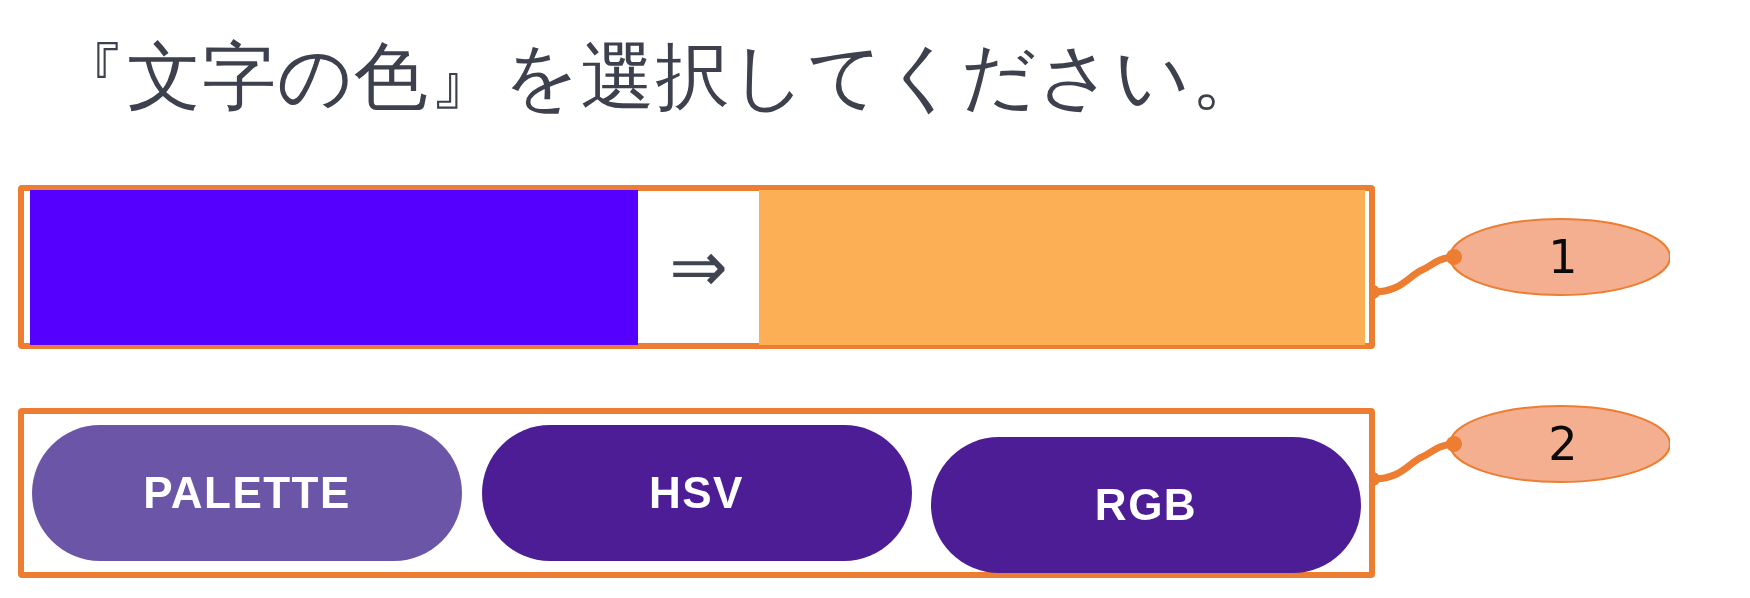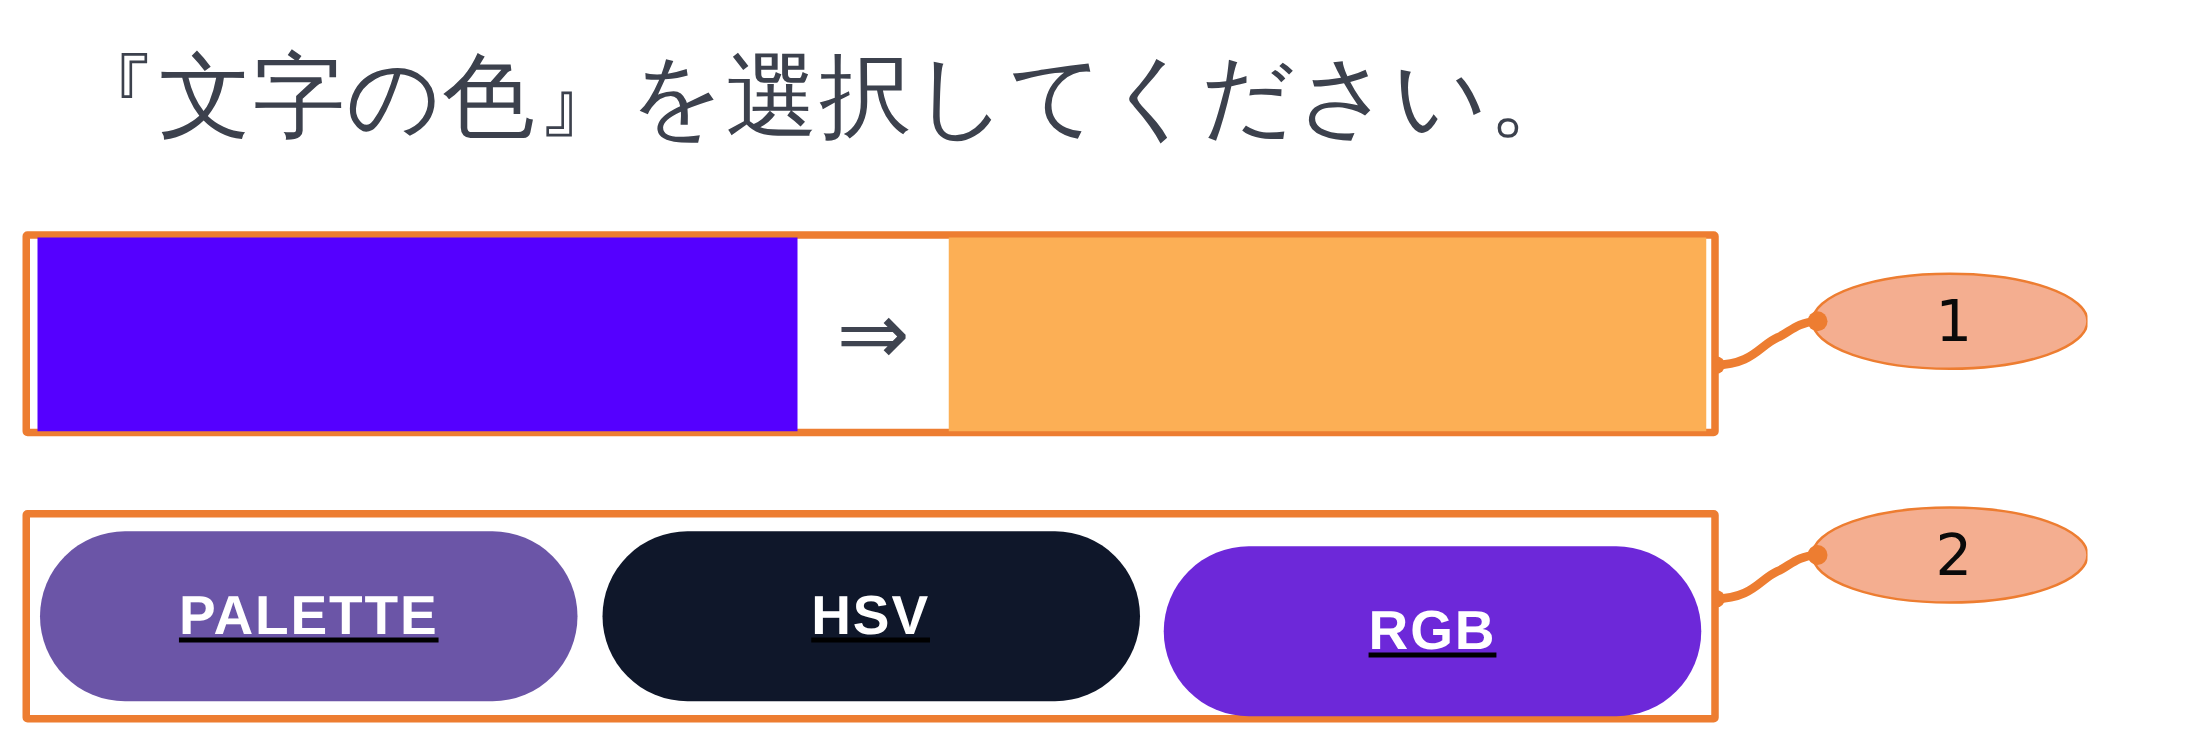--- a/index.html
+++ b/index.html
@@ -91,21 +91,20 @@
     position: absolute;
     left: 18px;
     top: 408px;
     width: 1357px;
     height: 170px;
     box-sizing: border-box;
     display: flex;
     align-items: center;
     justify-content: space-between;
     padding: 0 14px;
-    text-decoration: underline;
   }
   .mode-btn {
     flex: 0 0 auto;
     width: 430px;
     height: 136px;
     border: none;
     border-radius: 68px;
     background: #6b55a7;
     color: #ffffff;
     font-family: "Liberation Sans", sans-serif;
@@ -156,22 +155,22 @@
 <div id="preview-row">
   <div class="swatch" id="swatch-current" style="background: rgb(85, 0, 255);"></div>
   <div id="arrow-glyph">⇒</div>
   <div class="swatch" id="swatch-new" style="background: rgb(252, 175, 85);"></div>
 </div>
 
 <div class="annot-frame" id="frame-modes" style="border-color: rgb(237, 125, 49);"></div>
 
 <div id="mode-buttons">
   <button class="mode-btn" style="background: rgb(107, 85, 167);">PALETTE</button>
-  <button class="mode-btn" style="background: #0f172a;">HSV</button>
-  <button class="mode-btn" style="background: #6d28d9; margin-top: 24px;">RGB</button>
+  <button class="mode-btn" style="background: #4c1d95;">HSV</button>
+  <button class="mode-btn" style="background: #4c1d95; margin-top: 24px;">RGB</button>
 </div>
 
 <div class="callout" id="callout-1">
   <svg width="300" height="120" viewBox="0 0 300 120">
     <ellipse cx="190" cy="59" rx="110" ry="38" fill="#f4ae90" stroke="#ed7d31" stroke-width="2"></ellipse>
     <path d="M 2 94 C 32 94, 38 78, 52 72 C 62 68, 66 60, 84 59" fill="none" stroke="#ed7d31" stroke-width="7" stroke-linecap="round"></path>
     <circle cx="3" cy="94" r="7" fill="#ed7d31"></circle>
     <circle cx="84" cy="59" r="8" fill="#ed7d31"></circle>
   </svg>
   <div class="callout-number">1</div>

